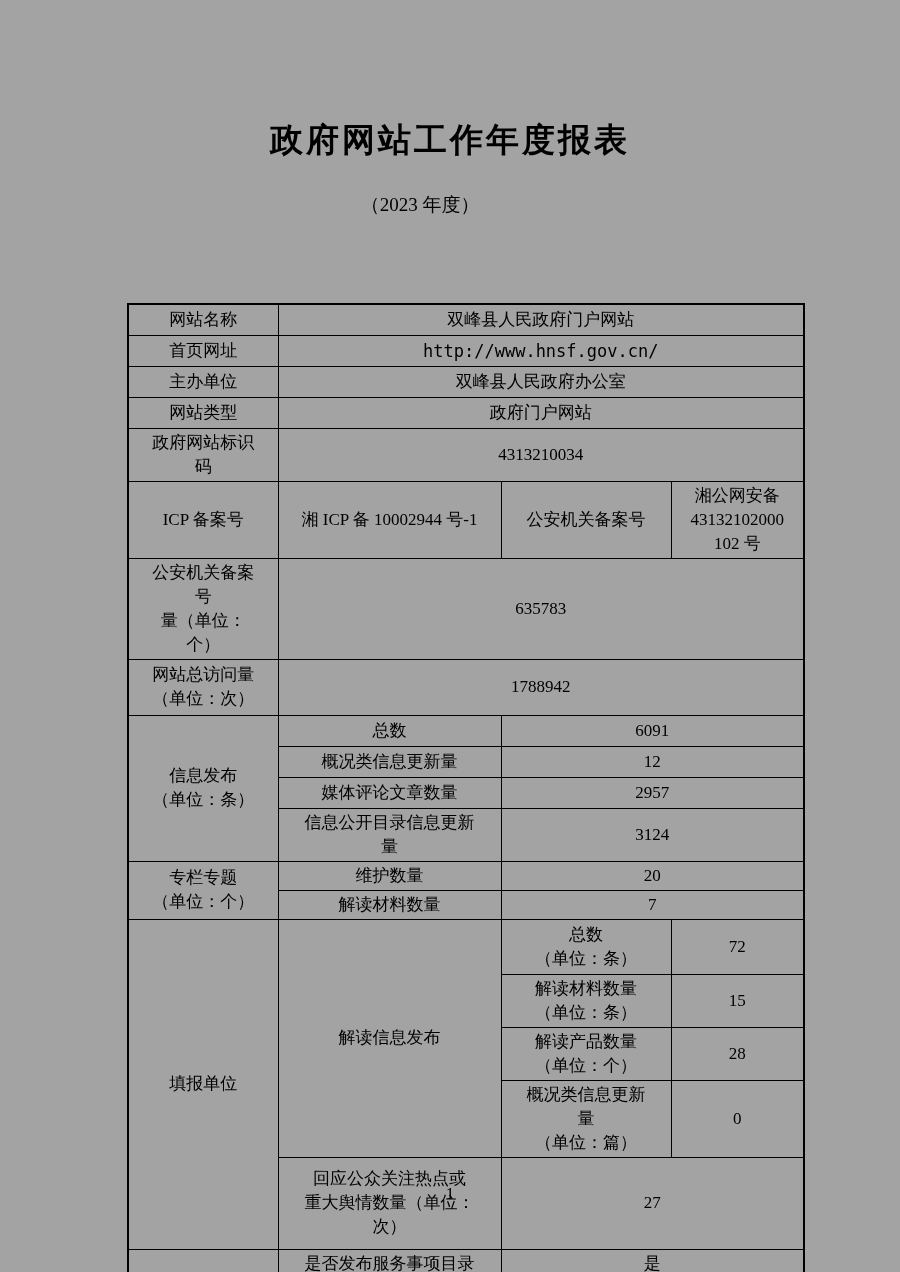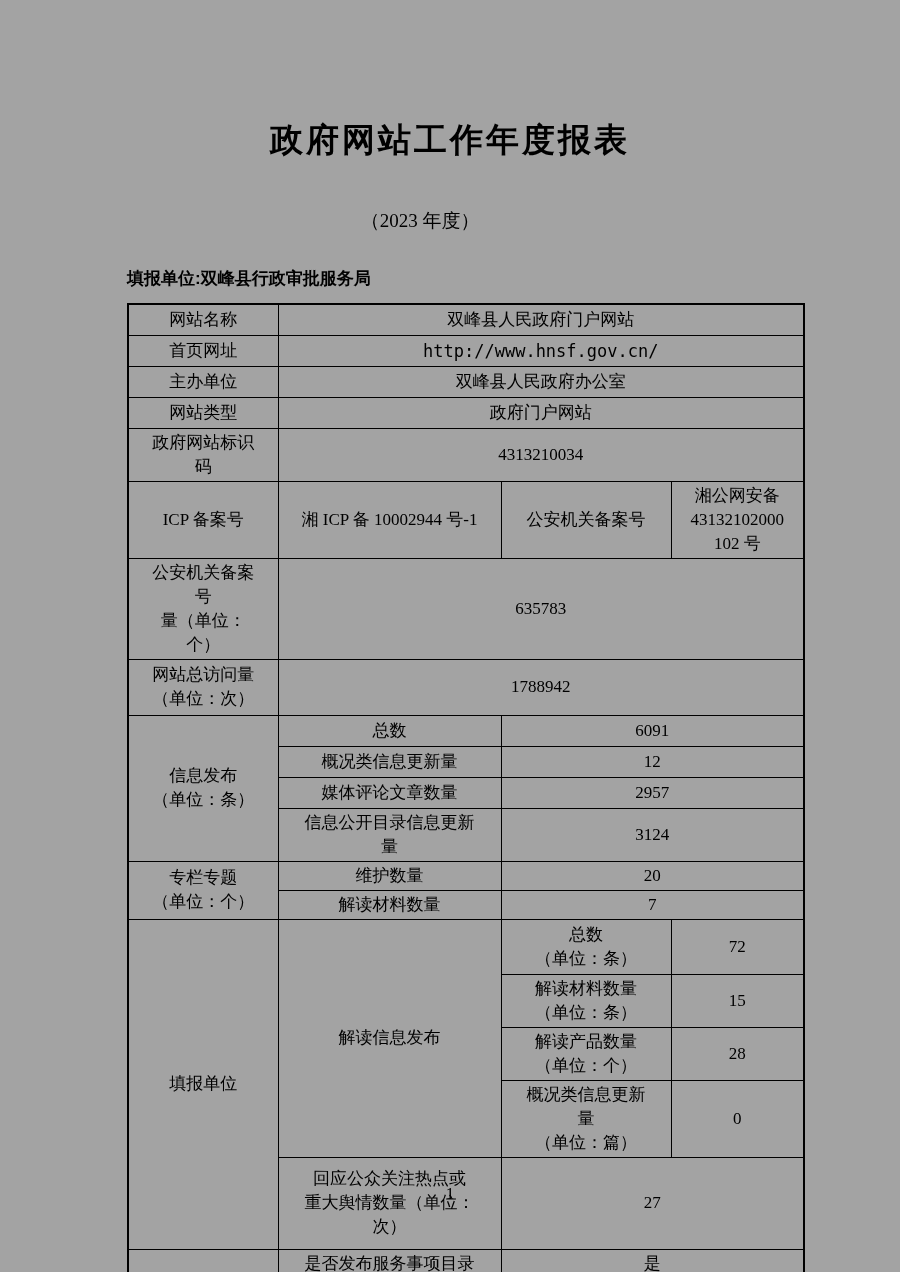--- a/index.html
+++ b/index.html
@@ -8,21 +8,21 @@
     color:#000;font-family:"Liberation Serif","DejaVu Serif",serif;
     overflow:hidden;
   }
   .title{
     position:absolute;top:119px;left:0;width:900px;text-align:center;
     font-family:"Liberation Sans","DejaVu Sans",sans-serif;
     font-weight:bold;font-size:33px;letter-spacing:3px;line-height:42px;
   }
   .subtitle{
     position:absolute;top:192px;left:0;width:840px;text-align:center;
-    font-size:19px;line-height:26px;margin-top:16px;
+    font-size:19px;line-height:26px;
   }
   .unit{
     position:absolute;top:267px;left:127px;
     font-family:"Liberation Sans","DejaVu Sans",sans-serif;
     font-weight:bold;font-size:17px;line-height:24px;
   }
   table.report{
     position:absolute;top:303px;left:127px;
     border-collapse:collapse;table-layout:fixed;
     border:2px solid #000;
@@ -46,21 +46,20 @@
     font-size:17px;
   }
 </style>
 </head>
 <body>
 
 <div class="page">
 
   <div class="title">政府网站工作年度报表</div>
   <div class="subtitle">（2023 年度）</div>
-  <div class="unit">填报单位:双峰县行政审批服务局</div>
 
   <table class="report">
     <colgroup>
       <col class="c0">
         <col class="c1">
         <col class="c2">
         <col class="c3">
     </colgroup>
 
     <tbody>

